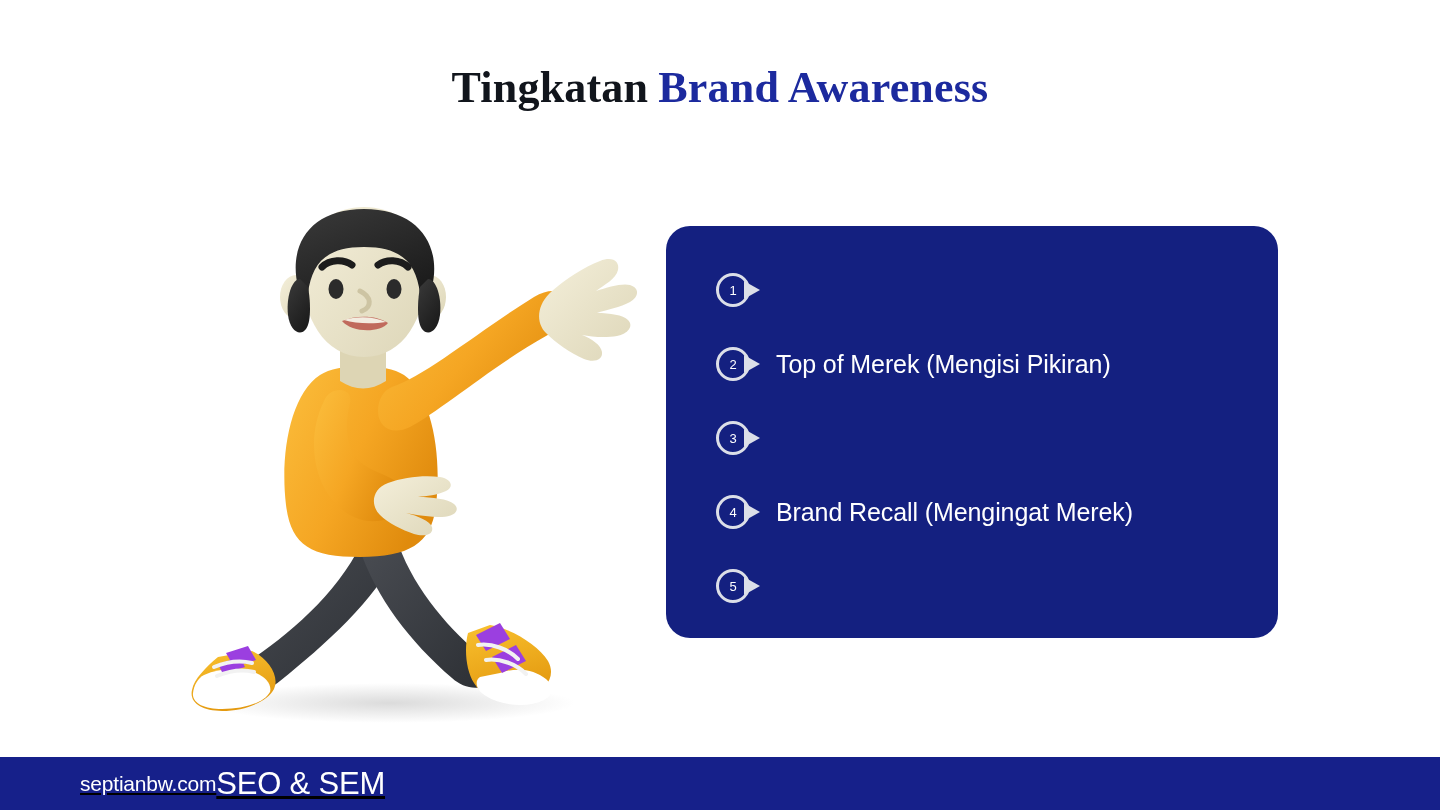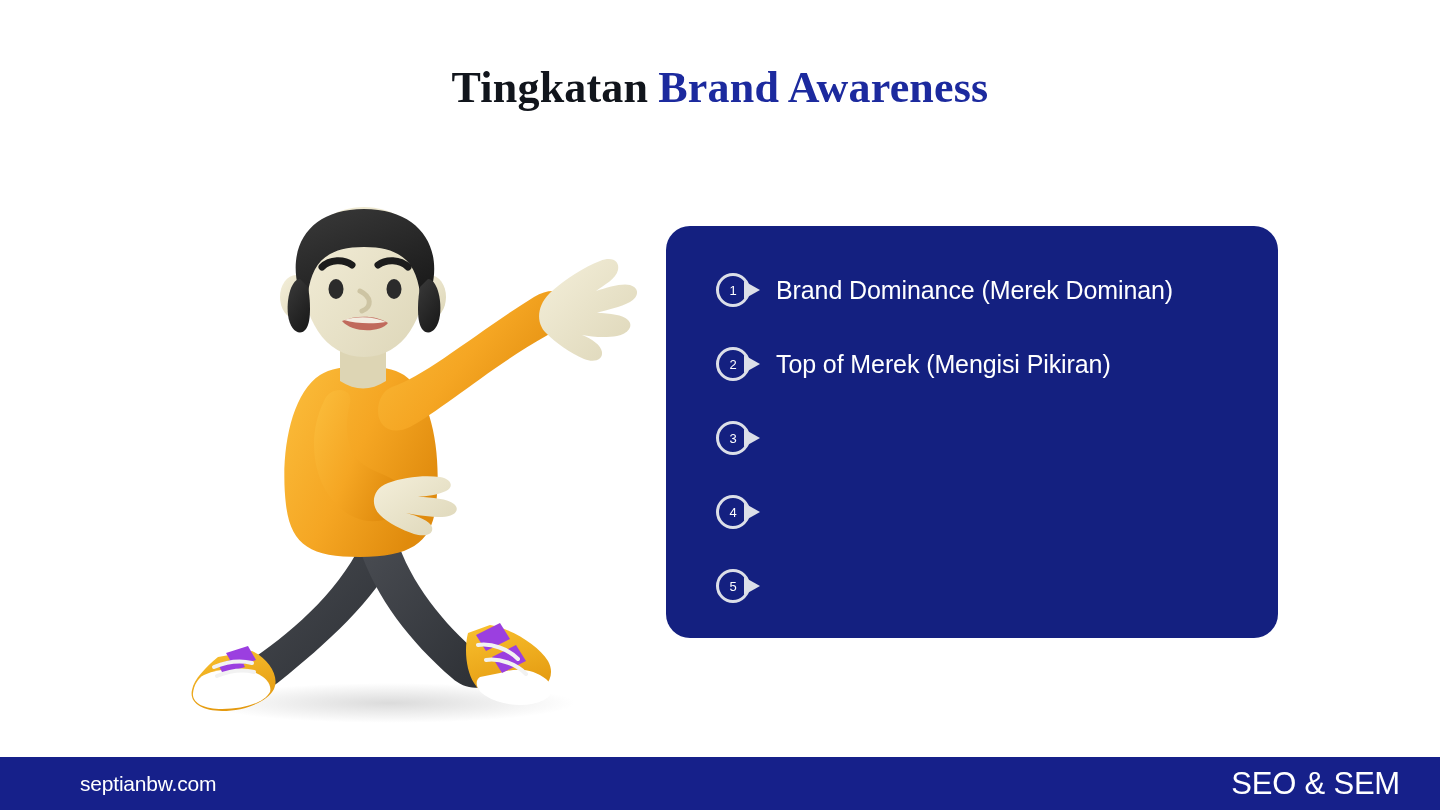--- a/index.html
+++ b/index.html
@@ -112,21 +112,21 @@
   
   .footer {
     position: absolute;
     left: 0;
     bottom: 0;
     width: 1440px;
     height: 53px;
     background: #16208a;
     display: flex;
     align-items: center;
-    justify-content: space-between;
+    text-decoration: underline;
   }
   .footer-left {
     color: #ffffff;
     font-size: 21px;
     margin-left: 80px;
     letter-spacing: -0.2px;
   }
   .footer-right {
     color: #ffffff;
     font-size: 31px;
@@ -269,21 +269,20 @@
   <div class="panel">
     <div class="list">
 
       <div class="list-item">
         <span class="bullet">
           <span class="bullet-ring">
             <span class="bullet-num">1</span>
           </span>
           <span class="bullet-arrow"></span>
         </span>
-        <span class="item-label">Brand Dominance (Merek Dominan)</span>
       </div>
 
       <div class="list-item">
         <span class="bullet">
           <span class="bullet-ring">
             <span class="bullet-num">2</span>
           </span>
           <span class="bullet-arrow"></span>
         </span>
         <span class="item-label">Top of Merek (Mengisi Pikiran)</span>
@@ -298,20 +297,21 @@
         </span>
       </div>
 
       <div class="list-item">
         <span class="bullet">
           <span class="bullet-ring">
             <span class="bullet-num">4</span>
           </span>
           <span class="bullet-arrow"></span>
         </span>
+        <span class="item-label">Brand Recall (Mengingat Merek)</span>
       </div>
 
       <div class="list-item">
         <span class="bullet">
           <span class="bullet-ring">
             <span class="bullet-num">5</span>
           </span>
           <span class="bullet-arrow"></span>
         </span>
       </div>

